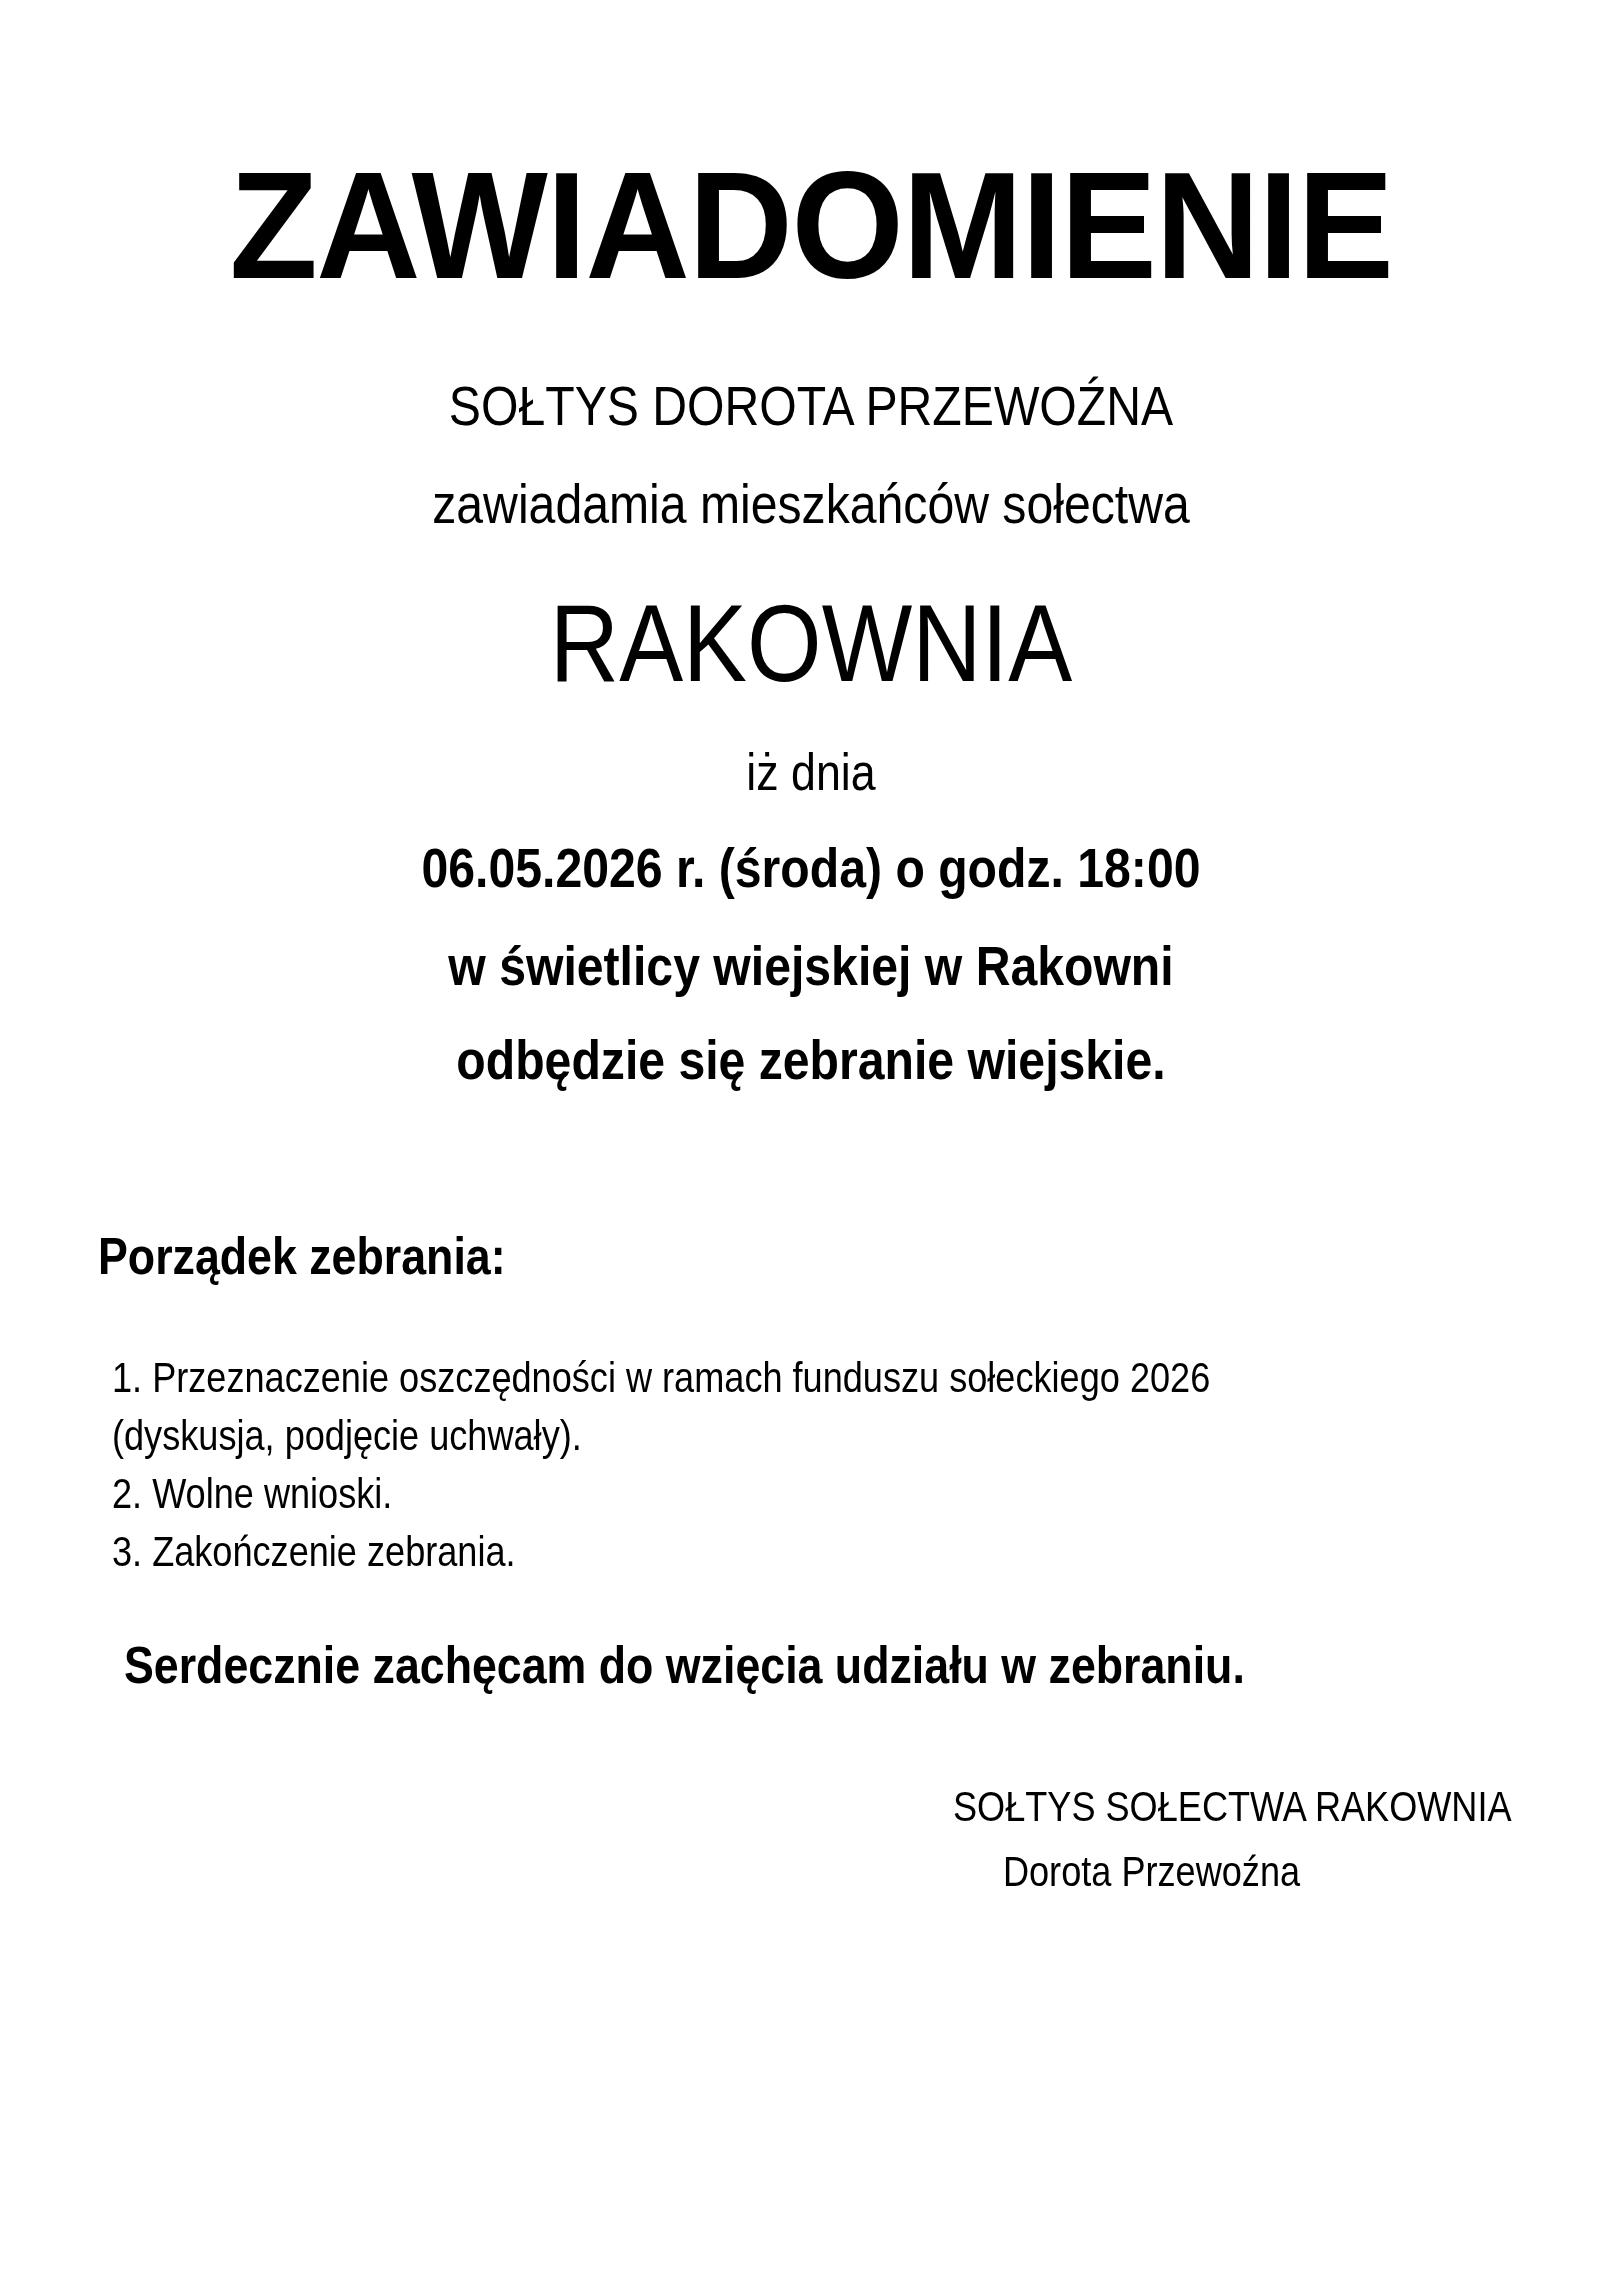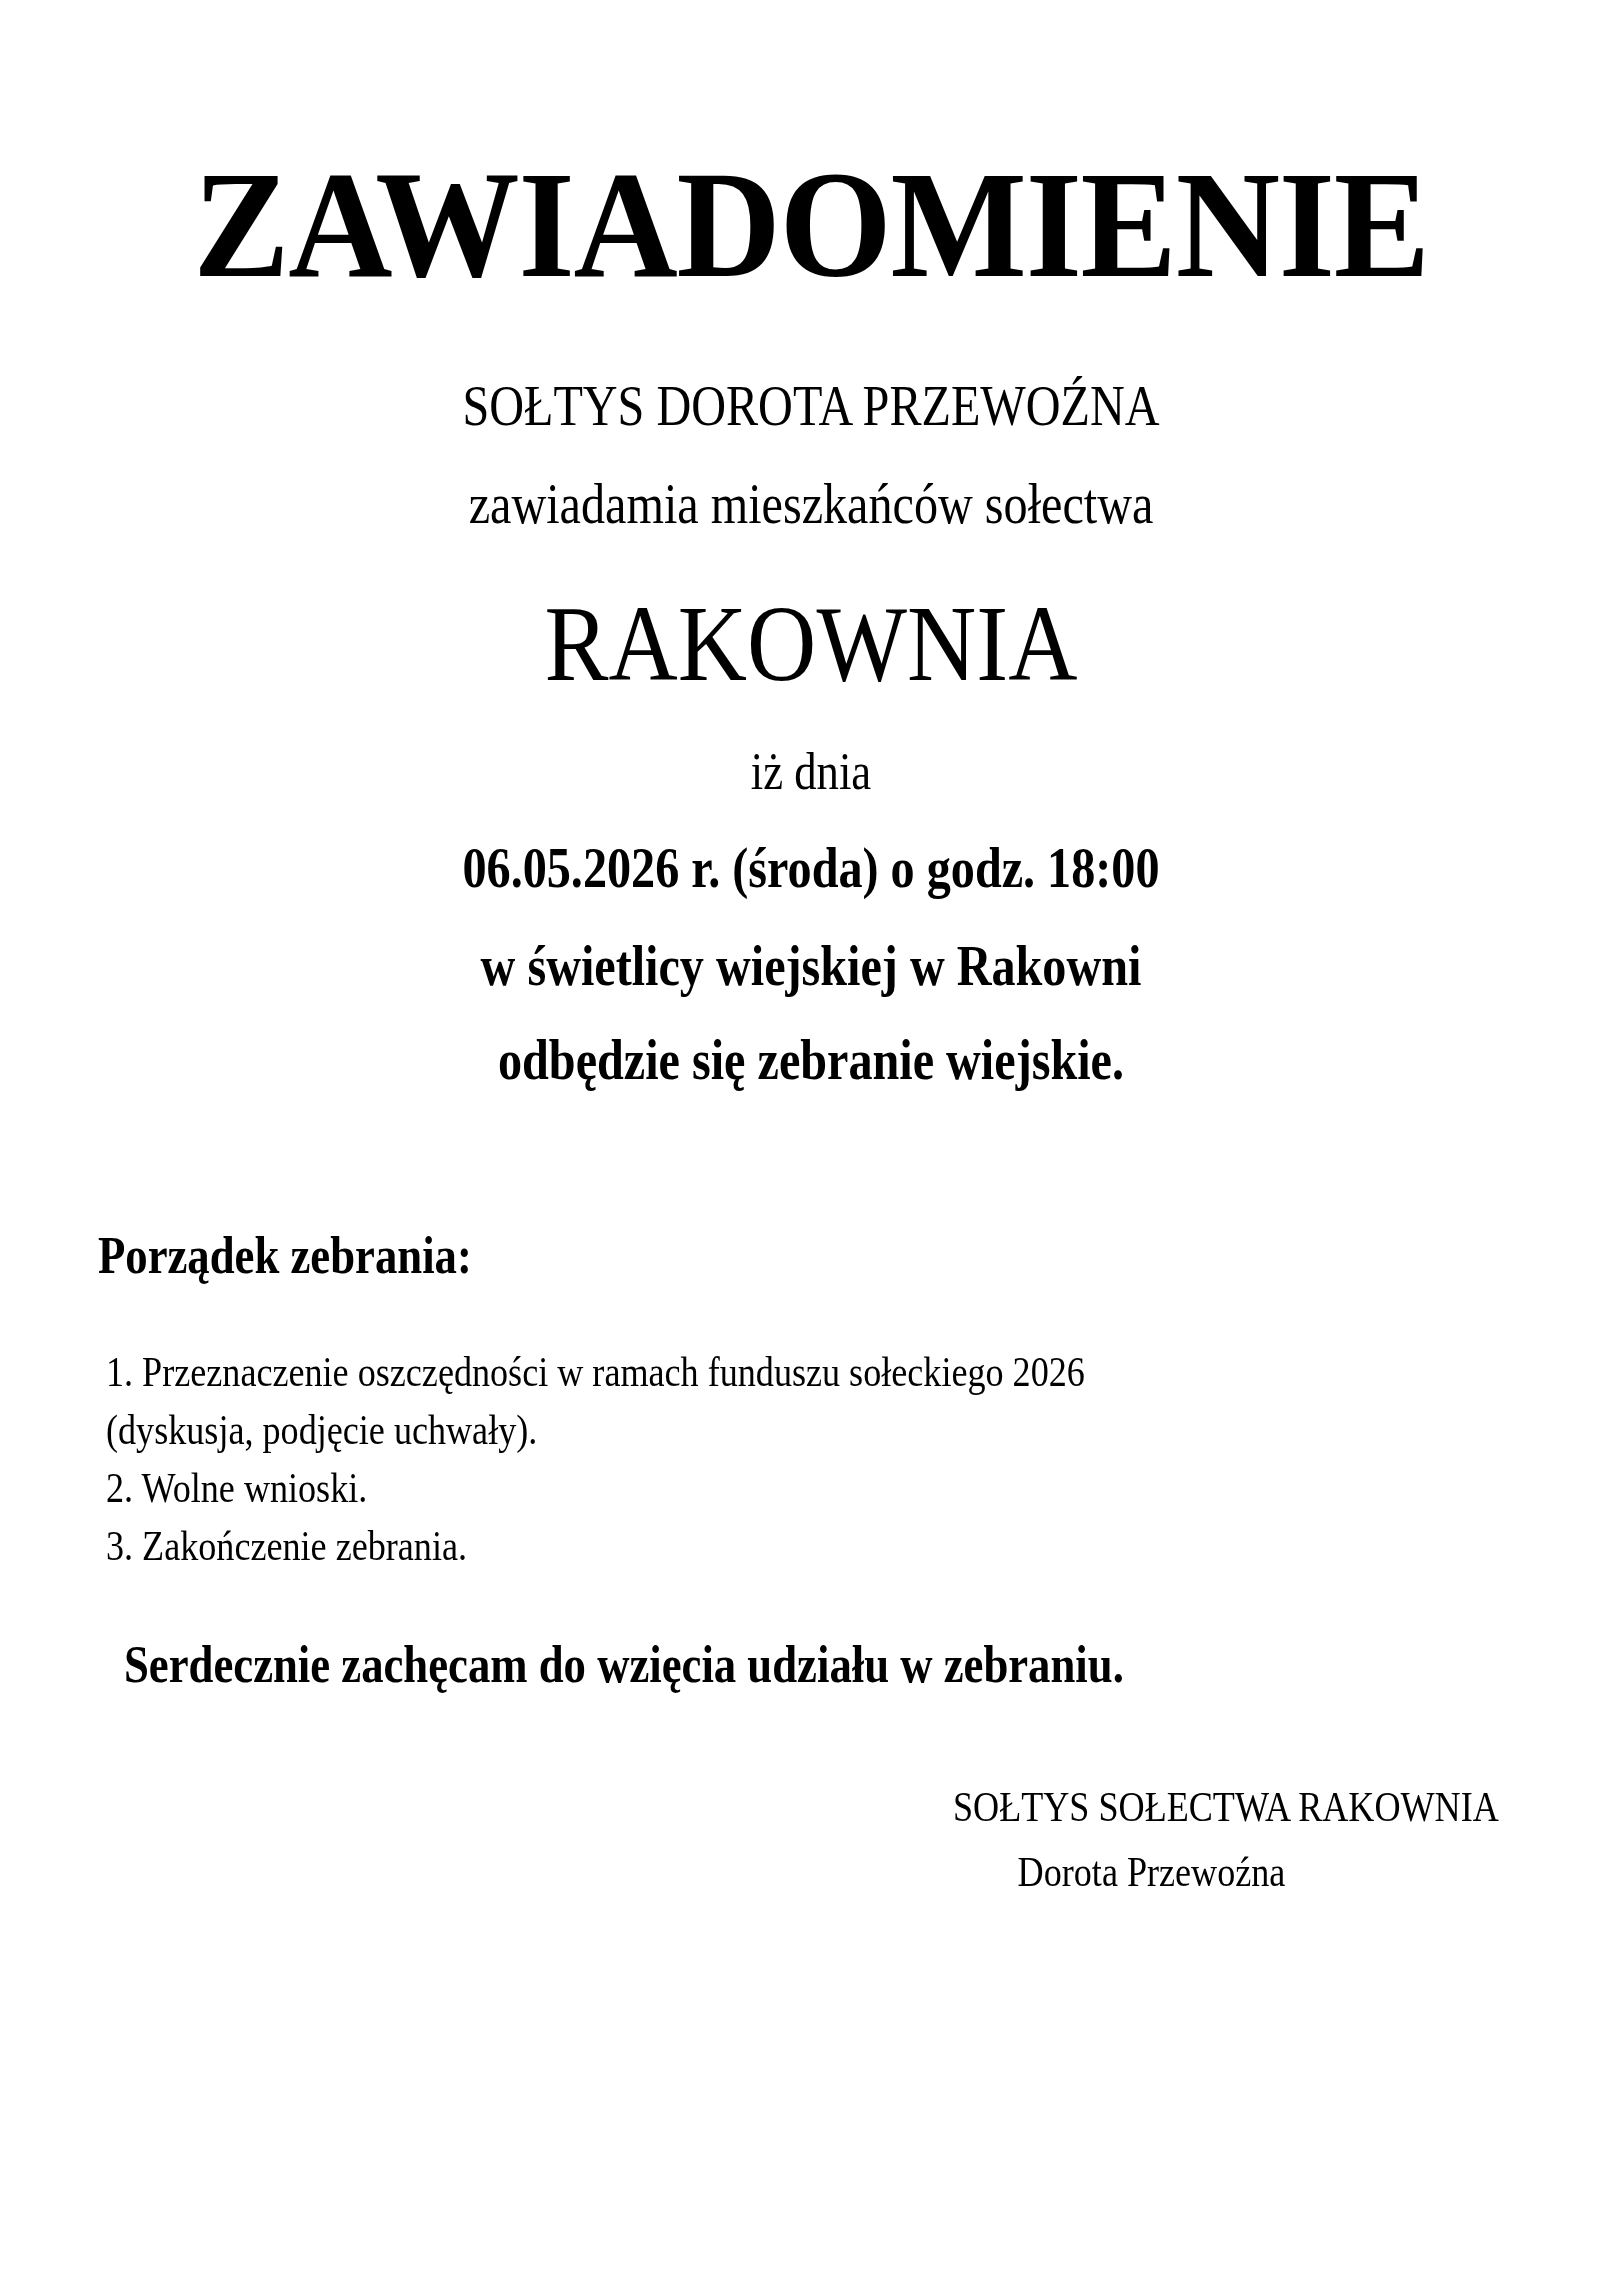--- a/index.html
+++ b/index.html
@@ -14,21 +14,20 @@
       overflow: hidden;
       color: #000000;
       font-family: "Liberation Sans", "DejaVu Sans", sans-serif;
     }
     .page {
       position: absolute;
       left: 0; top: 0;
       width: 1387px;
       height: 2295px;
       background: #ffffff;
-      font-family: Liberation Serif, serif;
     }
     .line {
       position: absolute;
       white-space: nowrap;
       margin: 0;
       line-height: 1;
     }
     .center {
       left: 0;
       width: 1622px;
@@ -96,21 +95,21 @@
       top: 1230px;
       font-size: 52px;
       font-weight: bold;
       transform: scaleX(0.86);
       transform-origin: 0 50%;
     }
     .agenda-list {
       position: absolute;
       left: 98px;
       top: 1335px;
-      margin: 8px;
+      margin: 14px;
       padding: 0;
       list-style: none;
     }
     .agenda-item {
       font-size: 42px;
       line-height: 58px;
       white-space: nowrap;
       transform: scaleX(0.86);
       transform-origin: 0 50%;
     }

